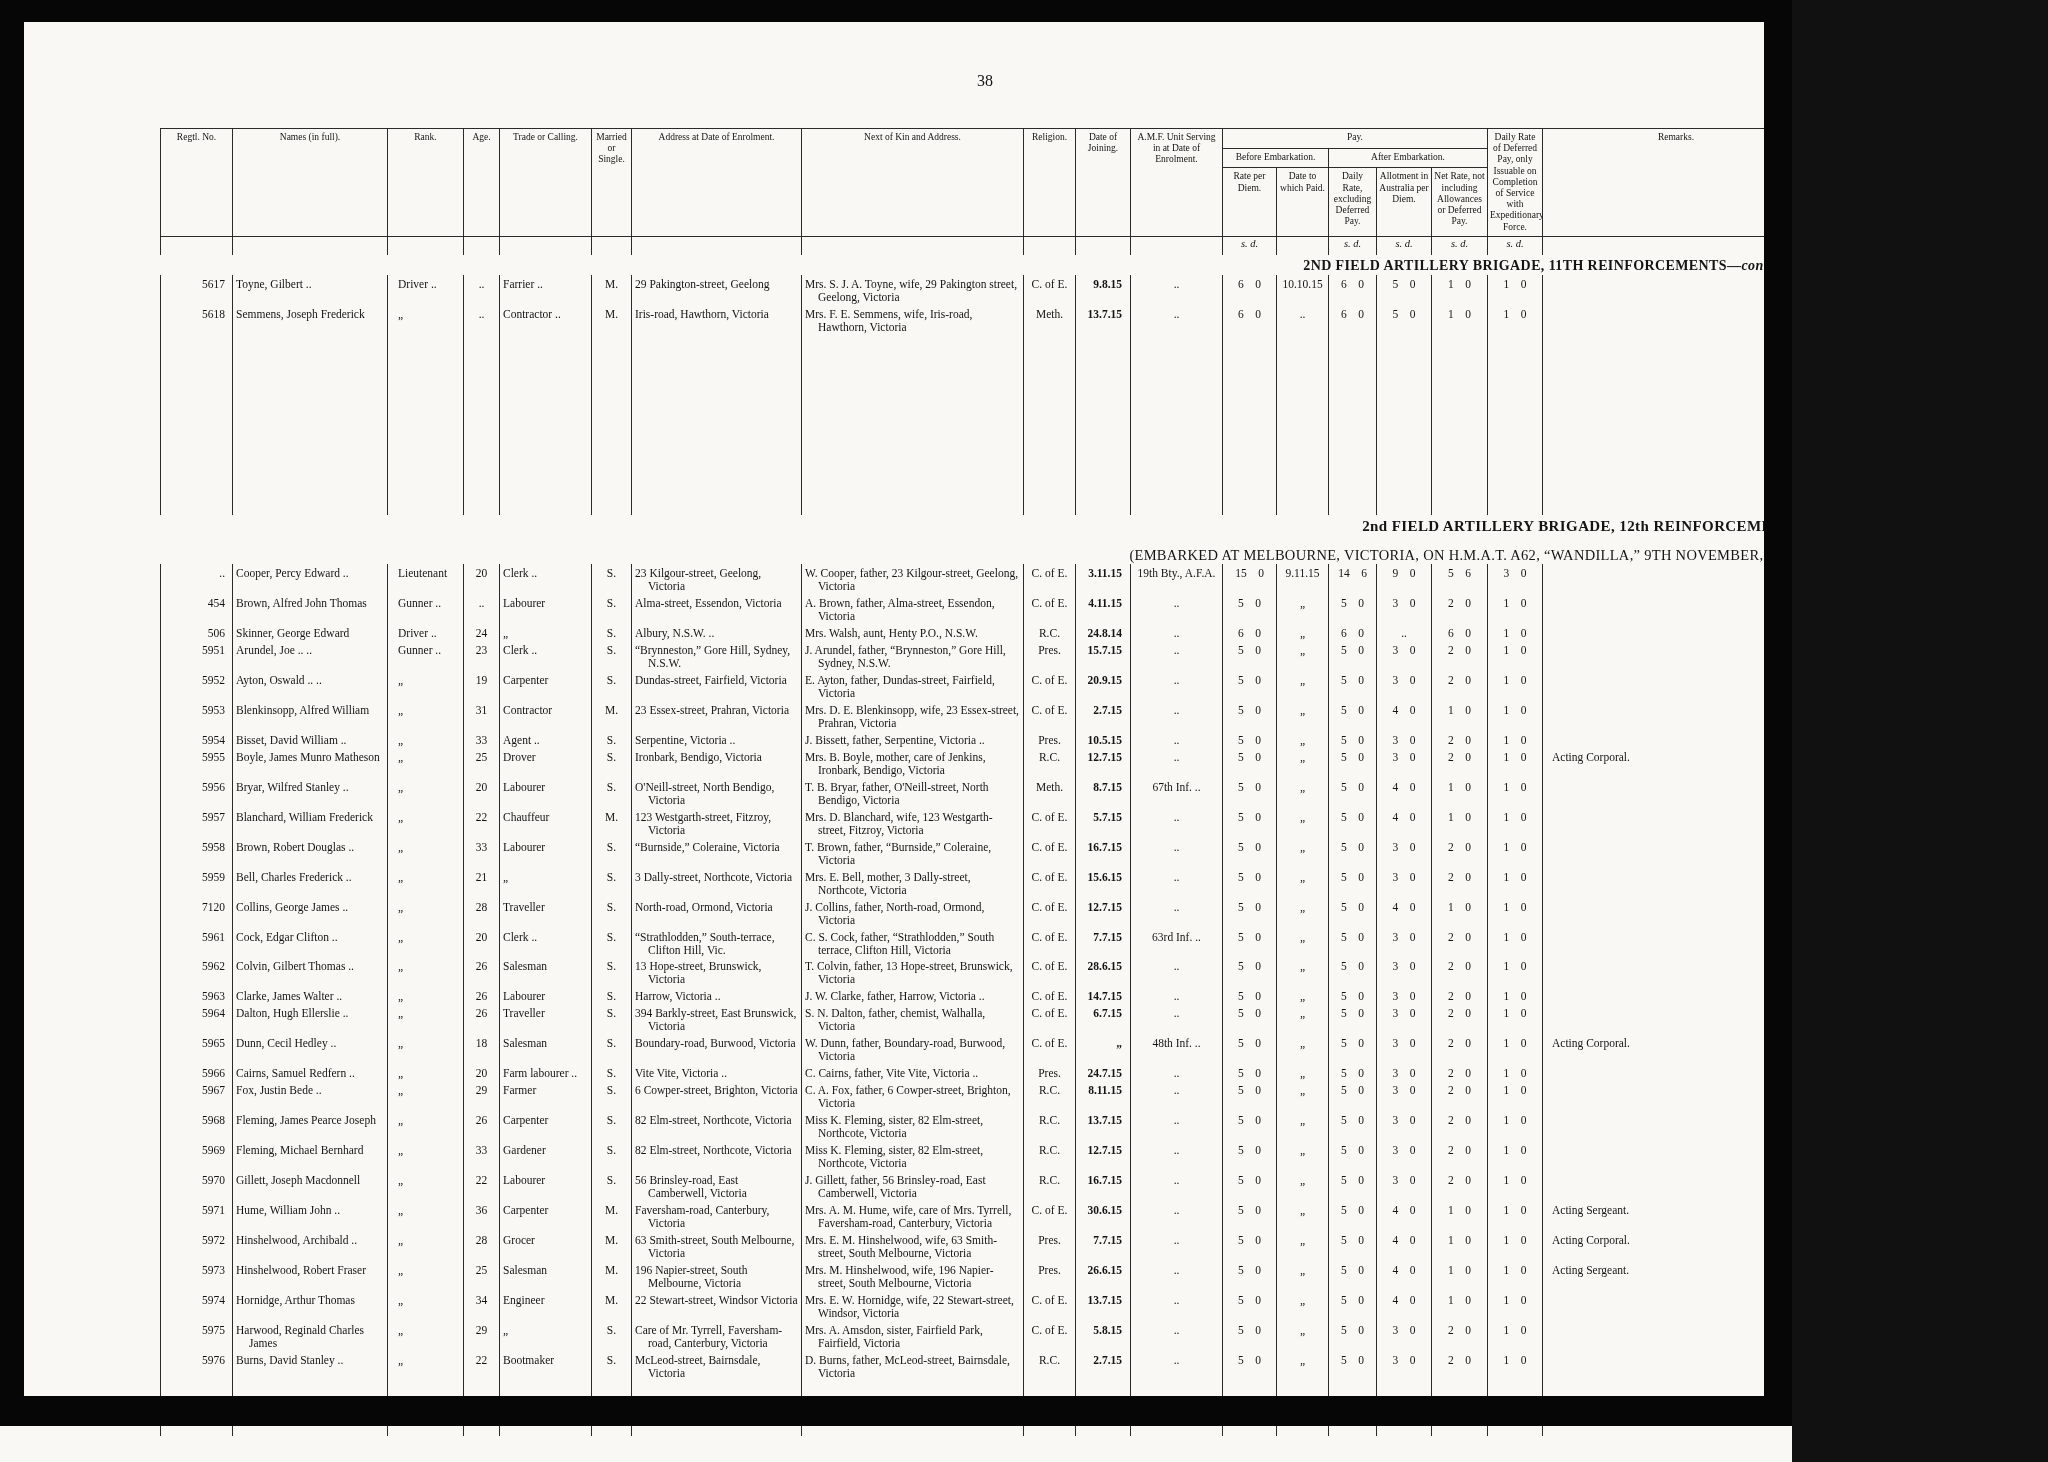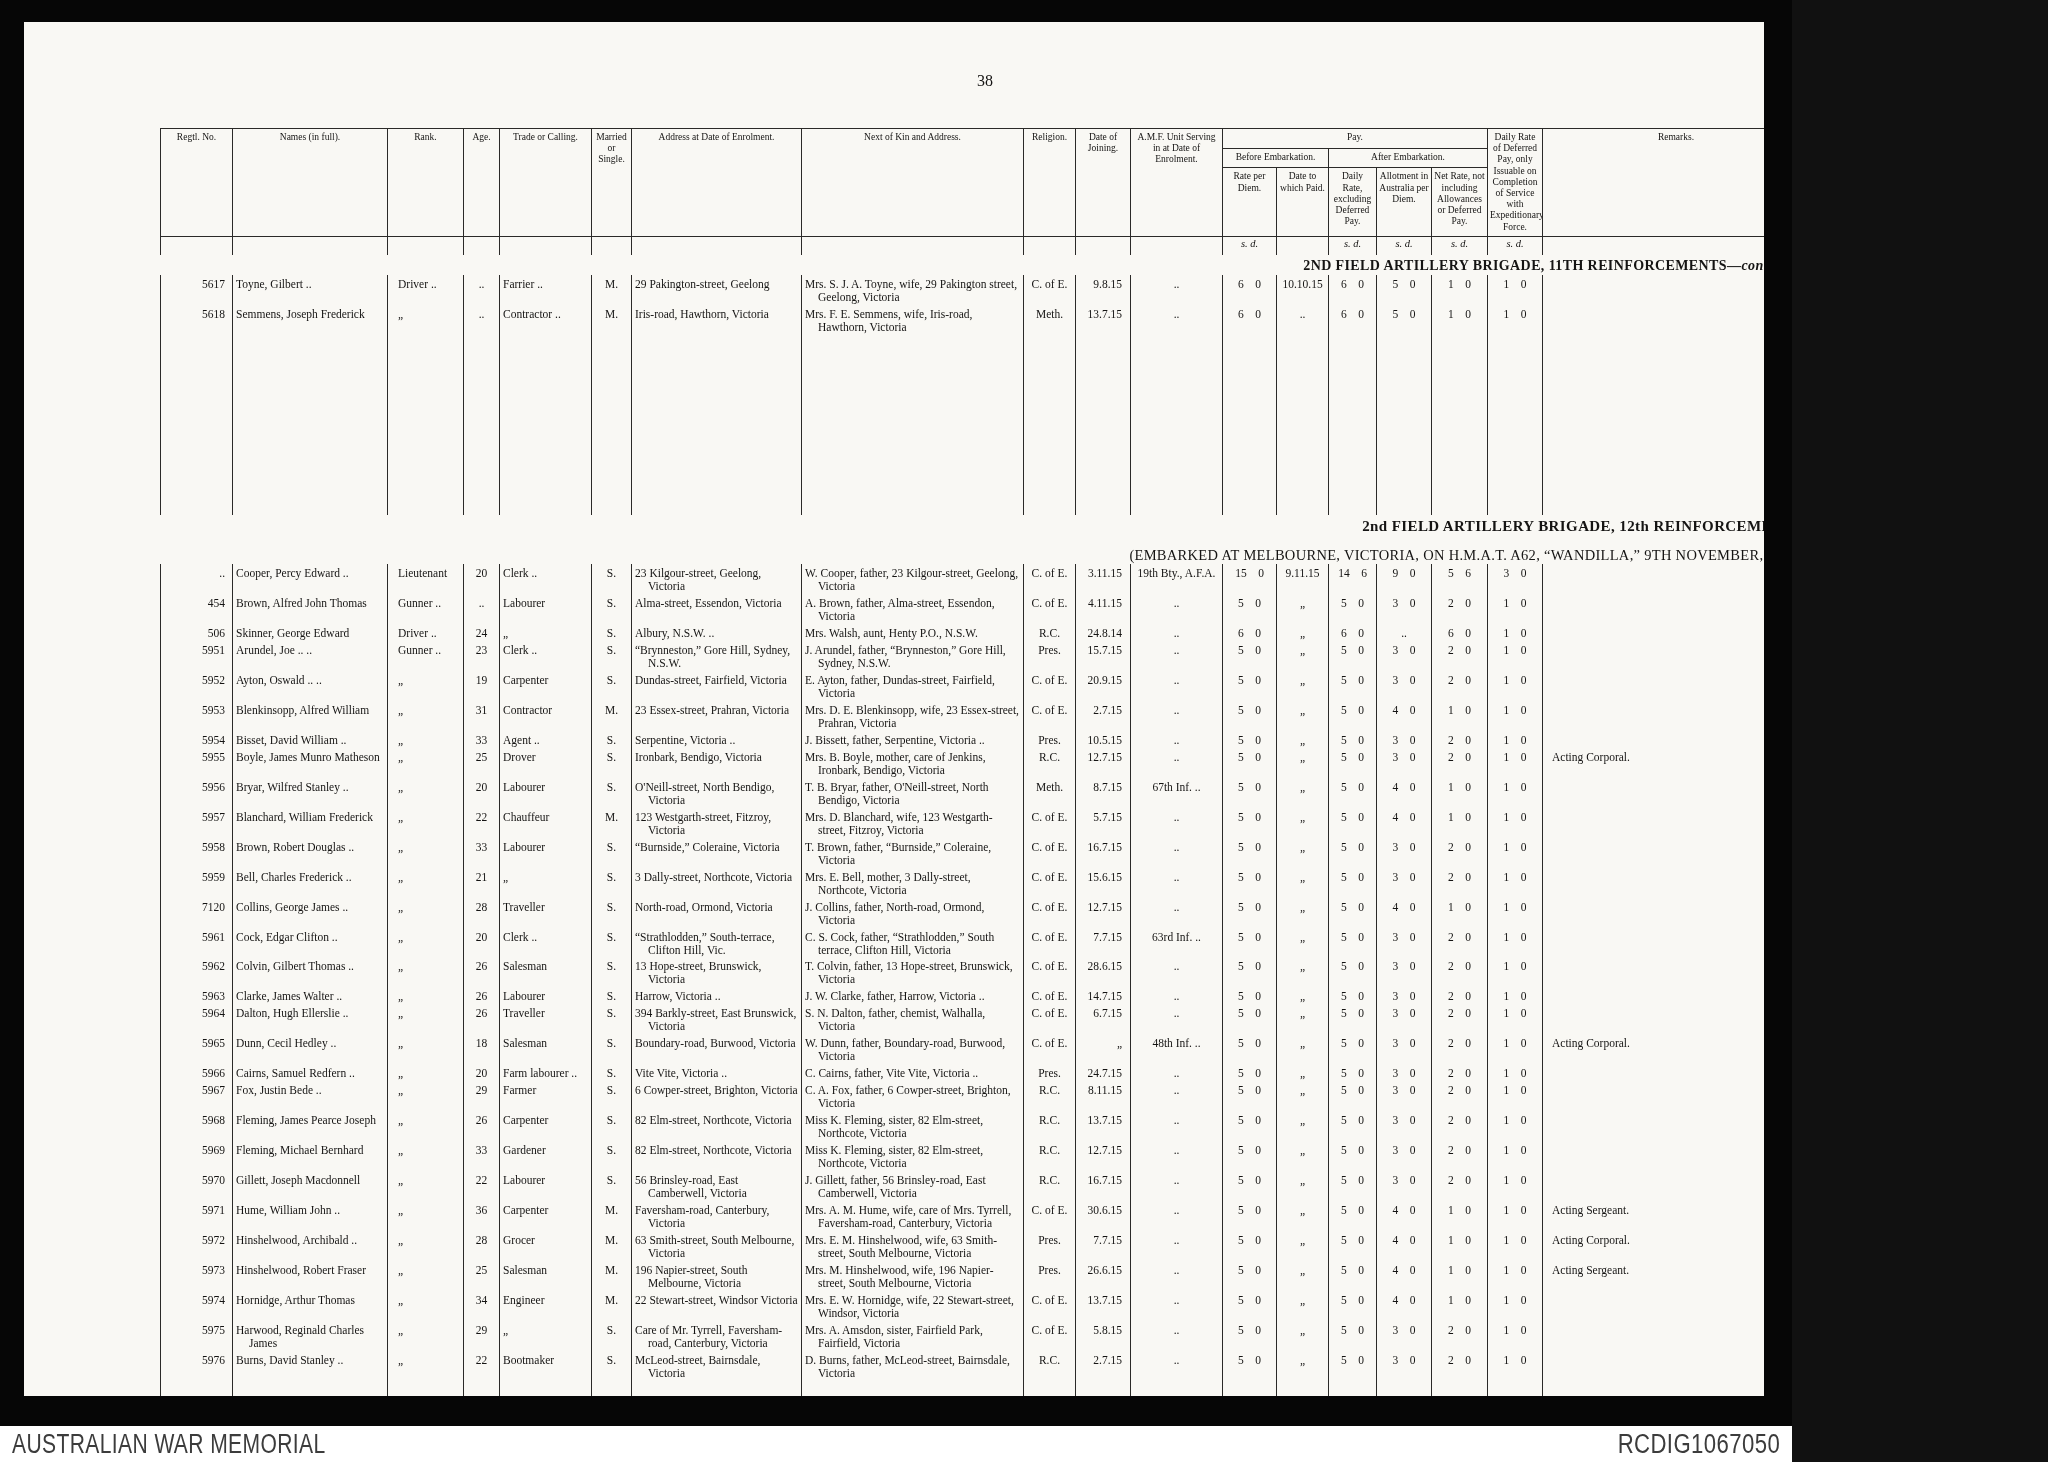--- a/index.html
+++ b/index.html
@@ -32,21 +32,21 @@
   .remh{border-top:1.6px dashed #3a3937;border-right:1px dashed #55524e;}
   .hu td{border-top:1px solid #2b2a28;height:15px;font-style:italic;font-size:10.5px;
          text-align:center;padding:1px 0 2px;}
   
   .rolltable tbody td{font-size:11.5px;line-height:1.13;padding:3px 3px 1px;}
   .c-no{text-align:right;padding-right:7px !important;}
   .c-name,.c-trade,.c-addr,.c-nok,.c-rank{text-align:left;}
   .hang{padding-left:16px !important;text-indent:-13px;}
   .c-rank{padding-left:10px !important;}
   .c-age,.c-ms,.c-rel,.c-amf,.c-pay{text-align:center;}
-  .c-date{text-align:right;padding-right:8px !important;}
+  .c-date{text-align:right;padding-right:8px !important;font-weight:bold;}
   .c-pay{white-space:pre;}
   .c-rem{text-align:left;padding-left:9px !important;border-right:1px dashed #55524e;}
   
   .section-head{border-left:none !important;border-right:none !important;text-align:right;padding:5px 0 4px;}
   .sh-title{font-size:14px;font-weight:bold;letter-spacing:.4px;}
   .sh-title .it{font-style:italic;}
   .big{padding:18px 0 12px;}
   .big .sh-title{font-size:15px;}
   .sh-sub{font-size:14.5px;margin-top:12px;letter-spacing:.3px;}
   .rolltable tbody tr[data-name="ruled-spacer"] td{padding:0;}
@@ -802,18 +802,14 @@
           <td class="c-rem" data-name="spacer-cell" style="height: 55px;"></td>
         </tr>
       </tbody>
   </table>
 
   <div class="bar bar-top" data-name="scan-border-top"></div>
   <div class="bar bar-left" data-name="scan-border-left"></div>
   <div class="bar bar-right" data-name="scan-border-right"></div>
   <div class="bar bar-bottom" data-name="scan-border-bottom"></div>
 
-  <div class="footer-strip" data-name="viewer-footer">
-    <div class="f-left" data-name="footer-source-label">AUSTRALIAN WAR MEMORIAL</div>
-    <div class="f-right" data-name="footer-record-id">RCDIG1067050</div>
-  </div>
 
 </div>
 
 </body></html>

